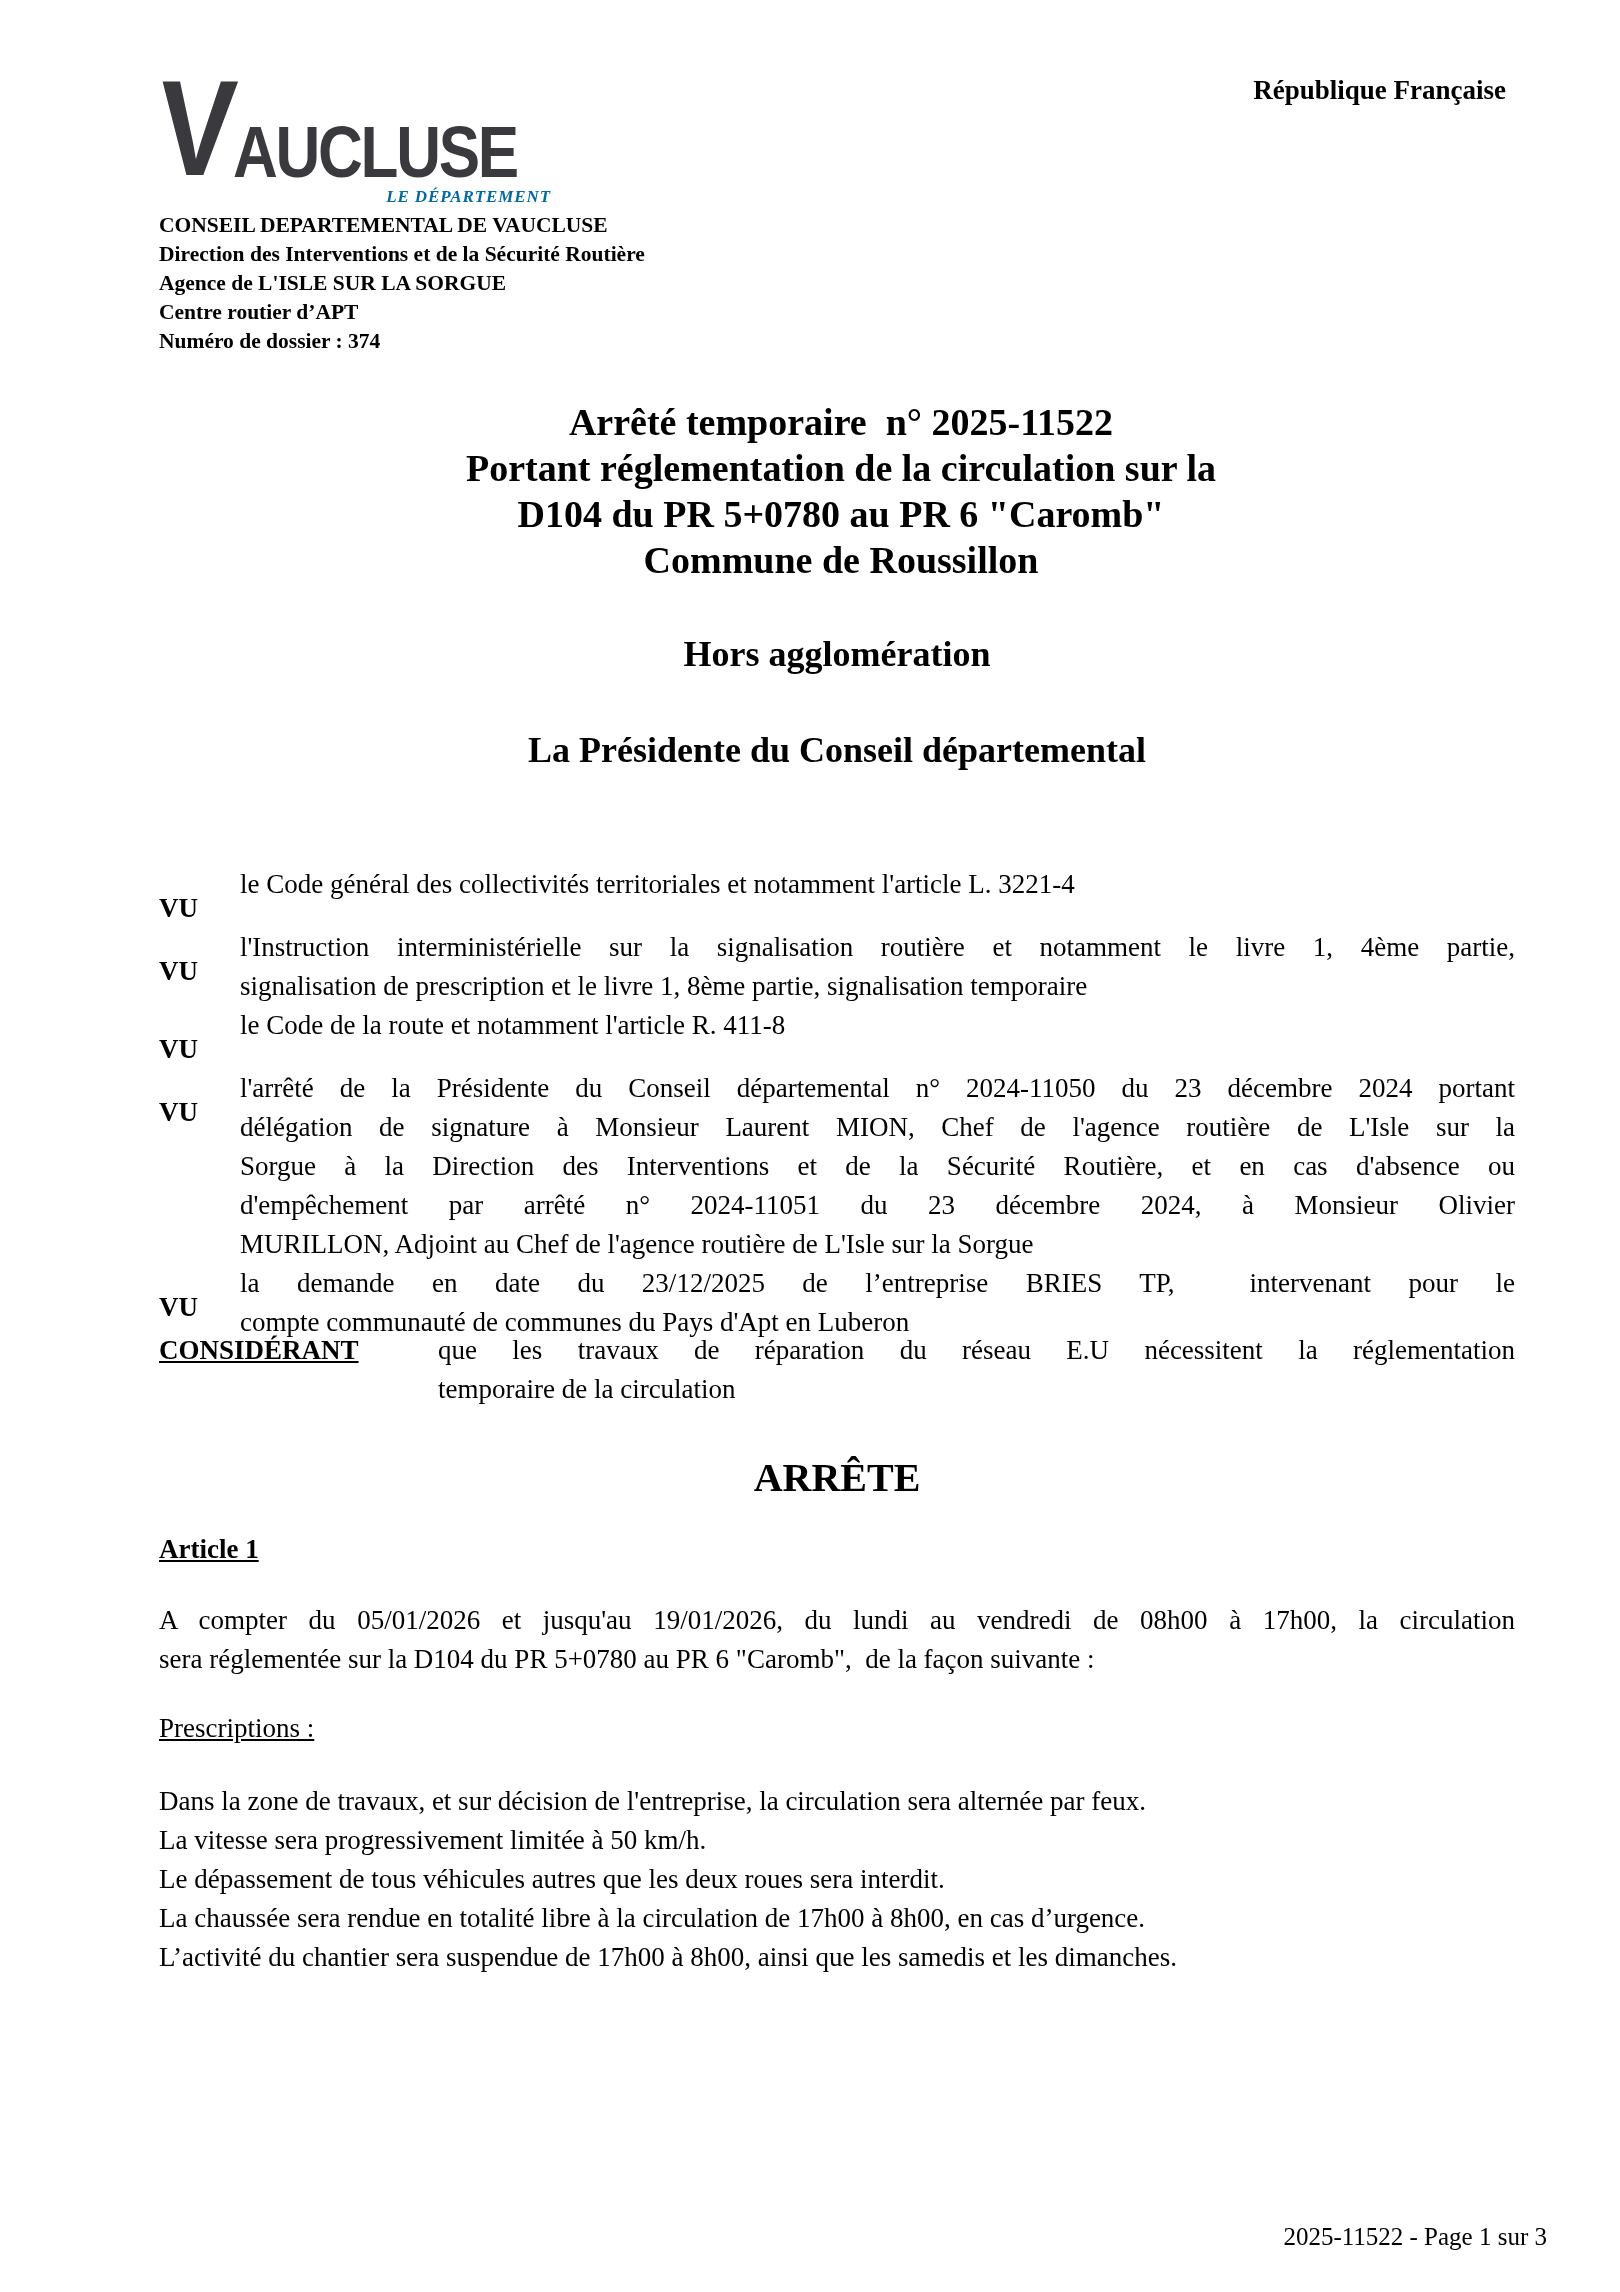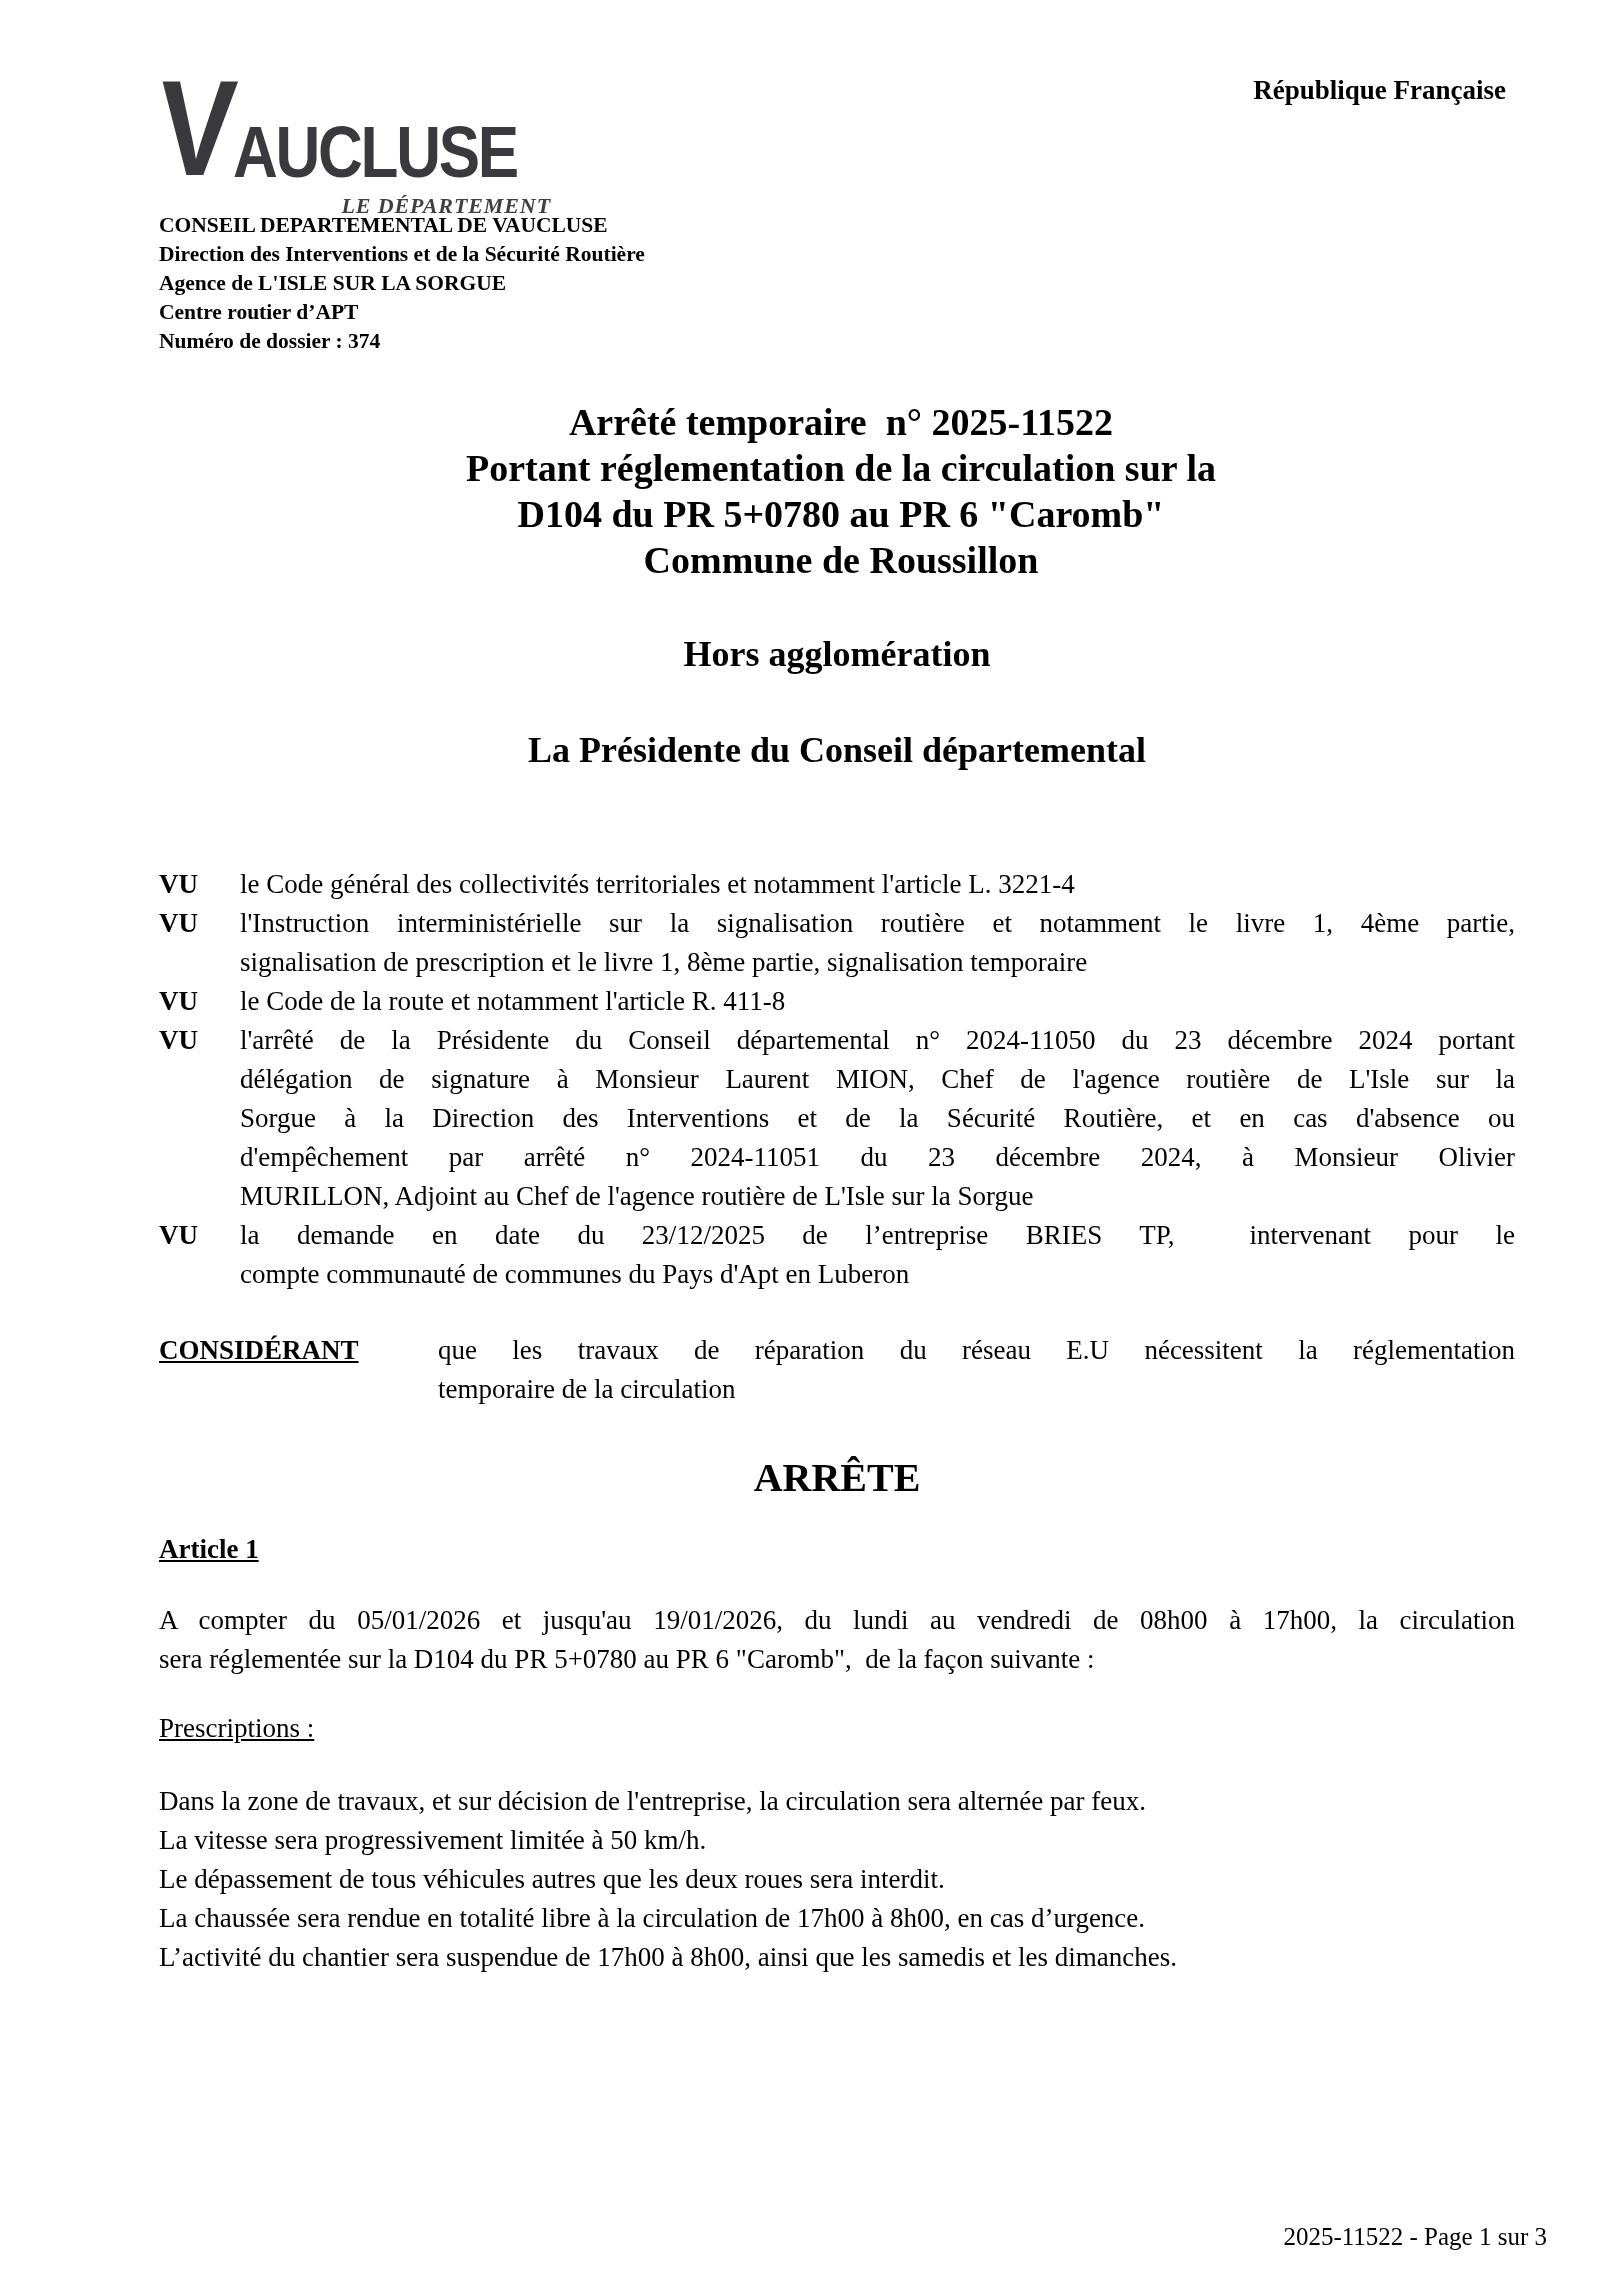--- a/index.html
+++ b/index.html
@@ -22,40 +22,40 @@
   .logo{position:absolute;top:79px;left:159px;width:466px;}
   .wordmark{
     display:flex;align-items:flex-end;
     font-family:"Liberation Sans","DejaVu Sans",sans-serif;
     font-weight:bold;color:#3a3a3e;white-space:nowrap;
     transform:scaleX(0.85);transform-origin:left bottom;
   }
   .wordmark .v{font-size:136px;line-height:0.73;letter-spacing:-3.6px;transform:skewX(-4deg);display:block;}
   .wordmark .rest{font-size:73px;line-height:0.73;letter-spacing:-2.7px;display:block;}
   .dept{
-    margin-top:15px;width:392px;text-align:right;
-    font-size:22px;font-style:italic;font-weight:bold;color:#404040;
+    margin-top:9px;width:392px;text-align:right;
+    font-size:17px;font-style:italic;font-weight:bold;color:#0369a1;
     letter-spacing:0.9px;
   }
   
   .org{position:absolute;top:211px;left:159px;font-size:21.5px;font-weight:bold;line-height:29px;}
   
   .title-block{
     position:absolute;top:399px;left:163px;width:1356px;text-align:center;
     font-size:38px;font-weight:bold;line-height:46px;
   }
   .subtitle{position:absolute;left:159px;width:1356px;text-align:center;font-size:36px;font-weight:bold;}
   .subtitle1{top:633px;}
   .subtitle2{top:729px;}
   .arrete{position:absolute;top:1454px;left:159px;width:1356px;text-align:center;font-size:40px;font-weight:bold;}
   
   .body-30{font-size:27px;line-height:39px;}
   .vu-list{position:absolute;top:865px;left:159px;width:1356px;}
   .vu-row{display:flex;}
-  .vu-label{width:81px;flex:none;font-weight:bold;}
+  .vu-label{width:81px;flex:none;font-weight:bold;margin-top:24px;}
   .vu-text{flex:1;min-width:0;}
   .jline{text-align:justify;text-align-last:justify;}
   .lline{text-align:left;}
   .considerant{position:absolute;top:1331px;left:159px;width:1356px;display:flex;}
   .c-label{width:279px;flex:none;font-weight:bold;text-decoration:underline;}
   .c-text{flex:1;min-width:0;}
   .article-heading{
     position:absolute;top:1530px;left:159px;
     font-size:27px;line-height:39px;font-weight:bold;text-decoration:underline;
   }

